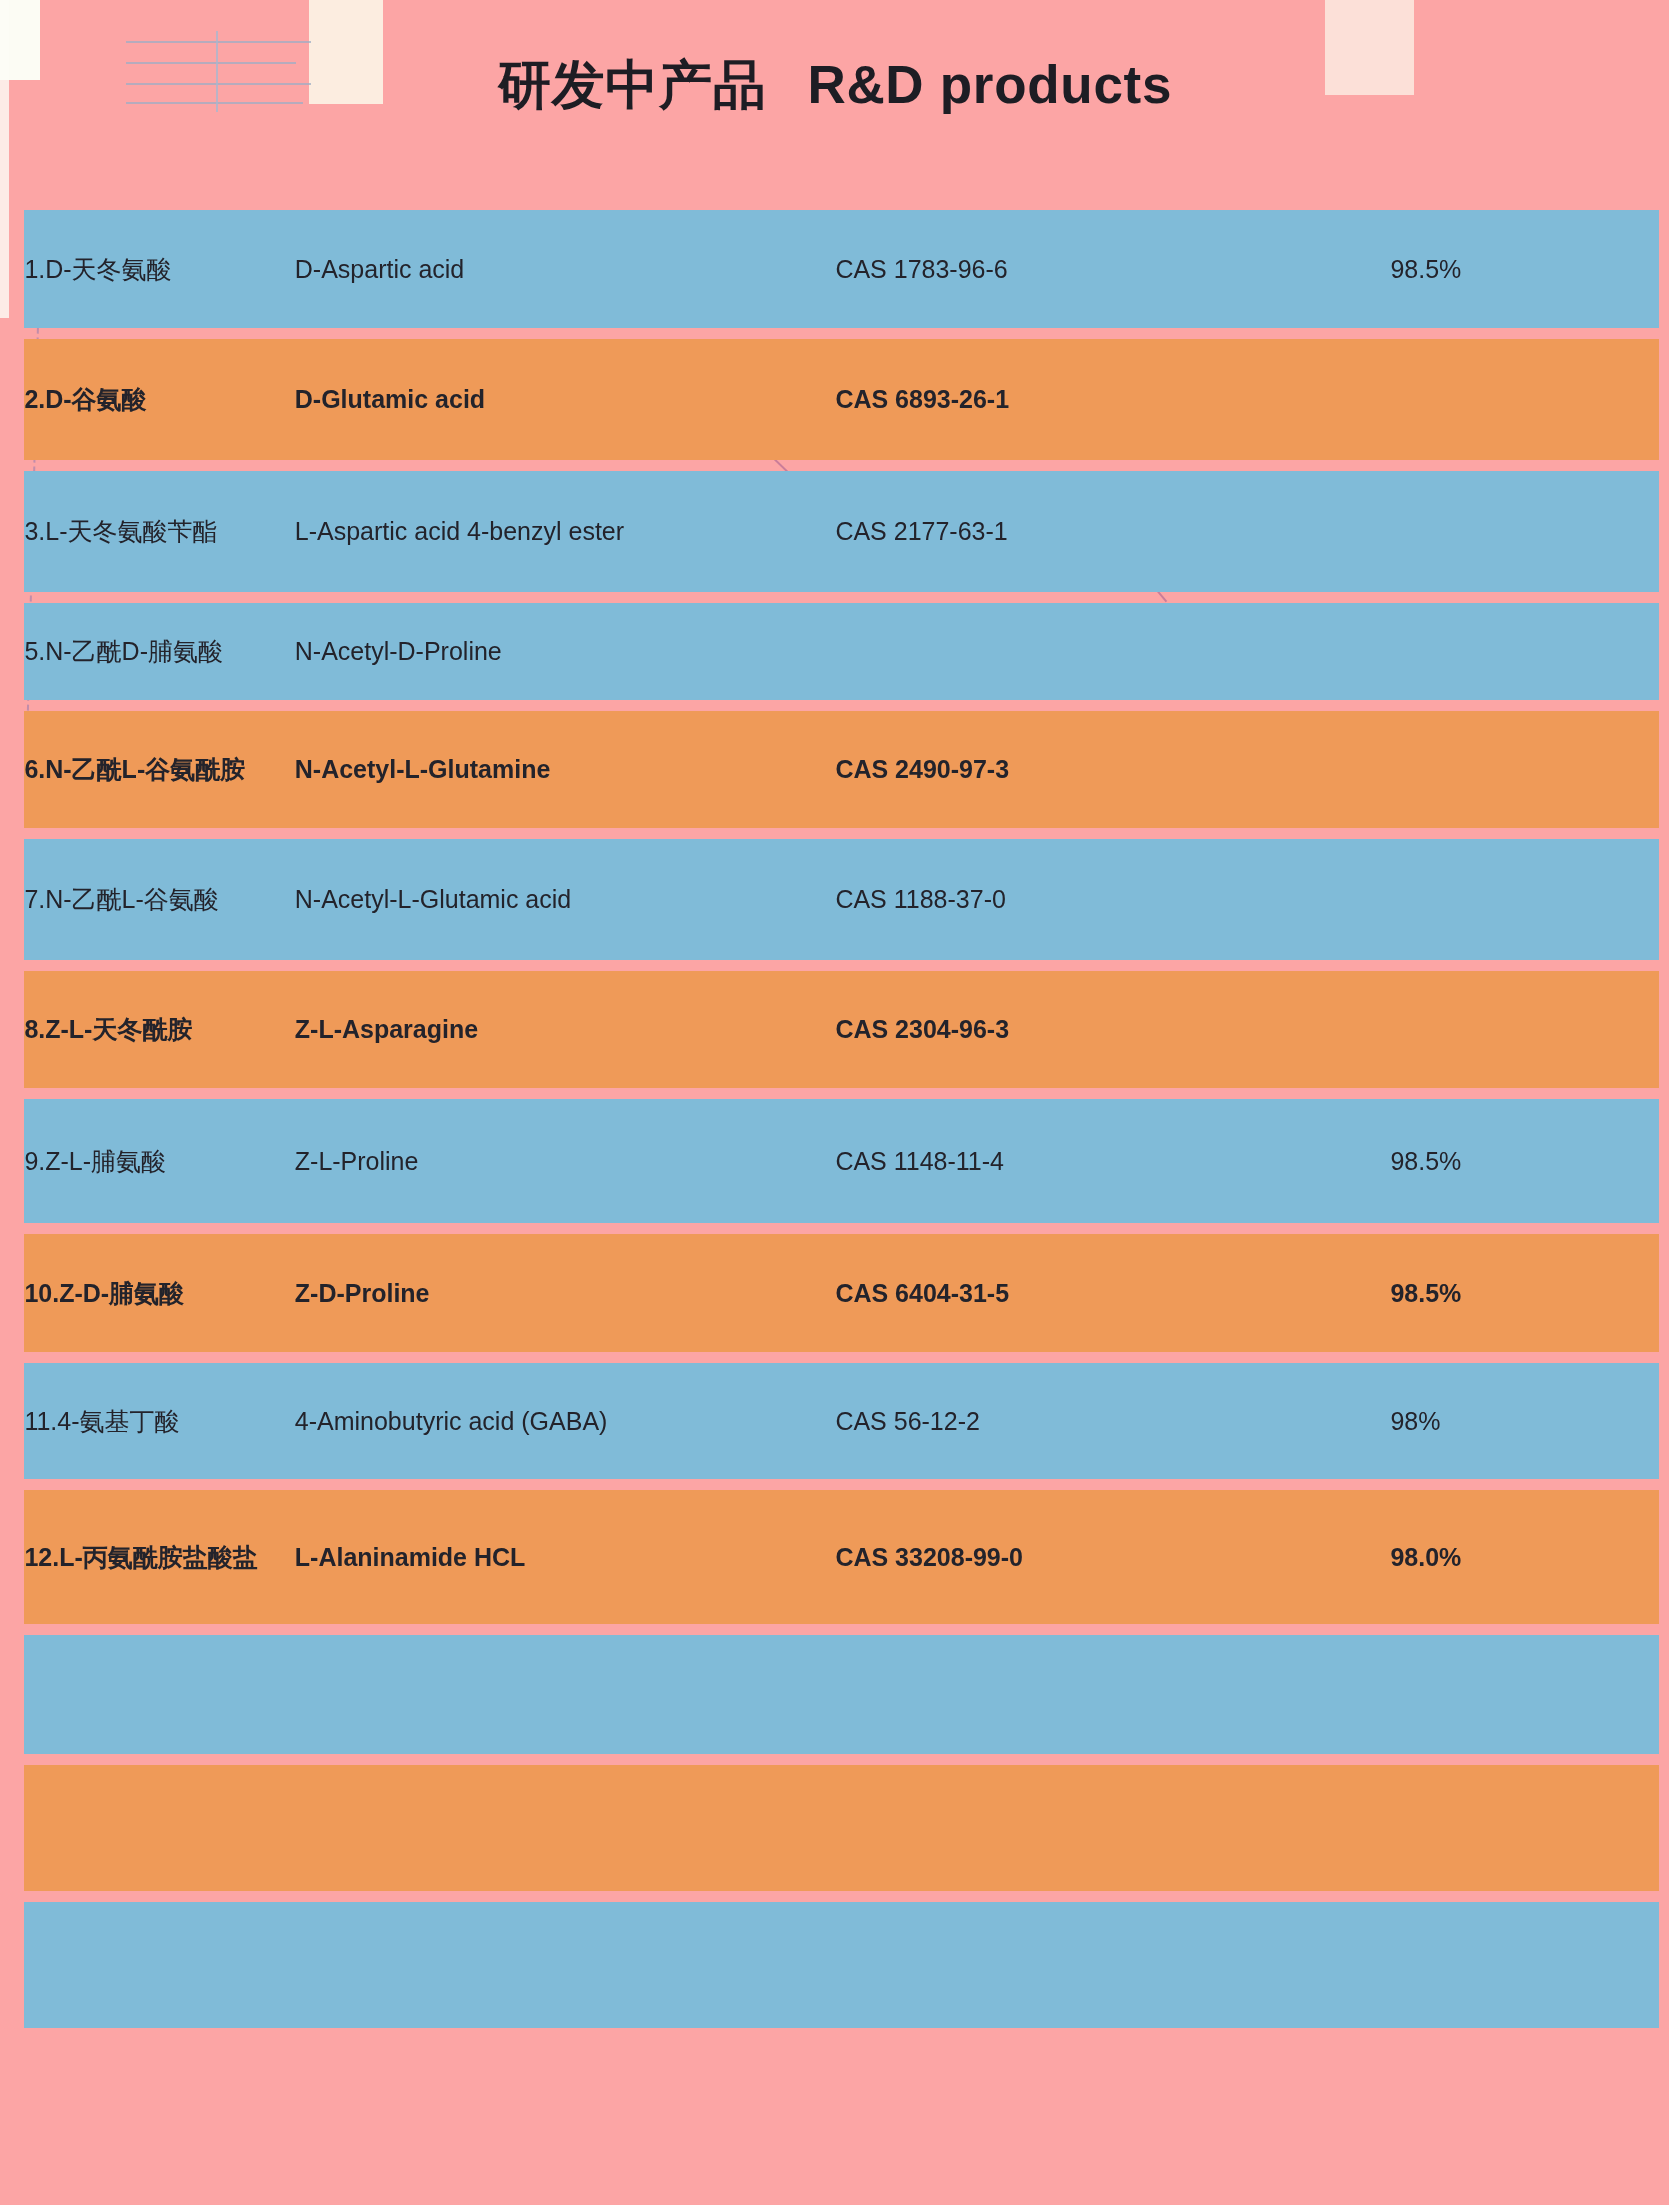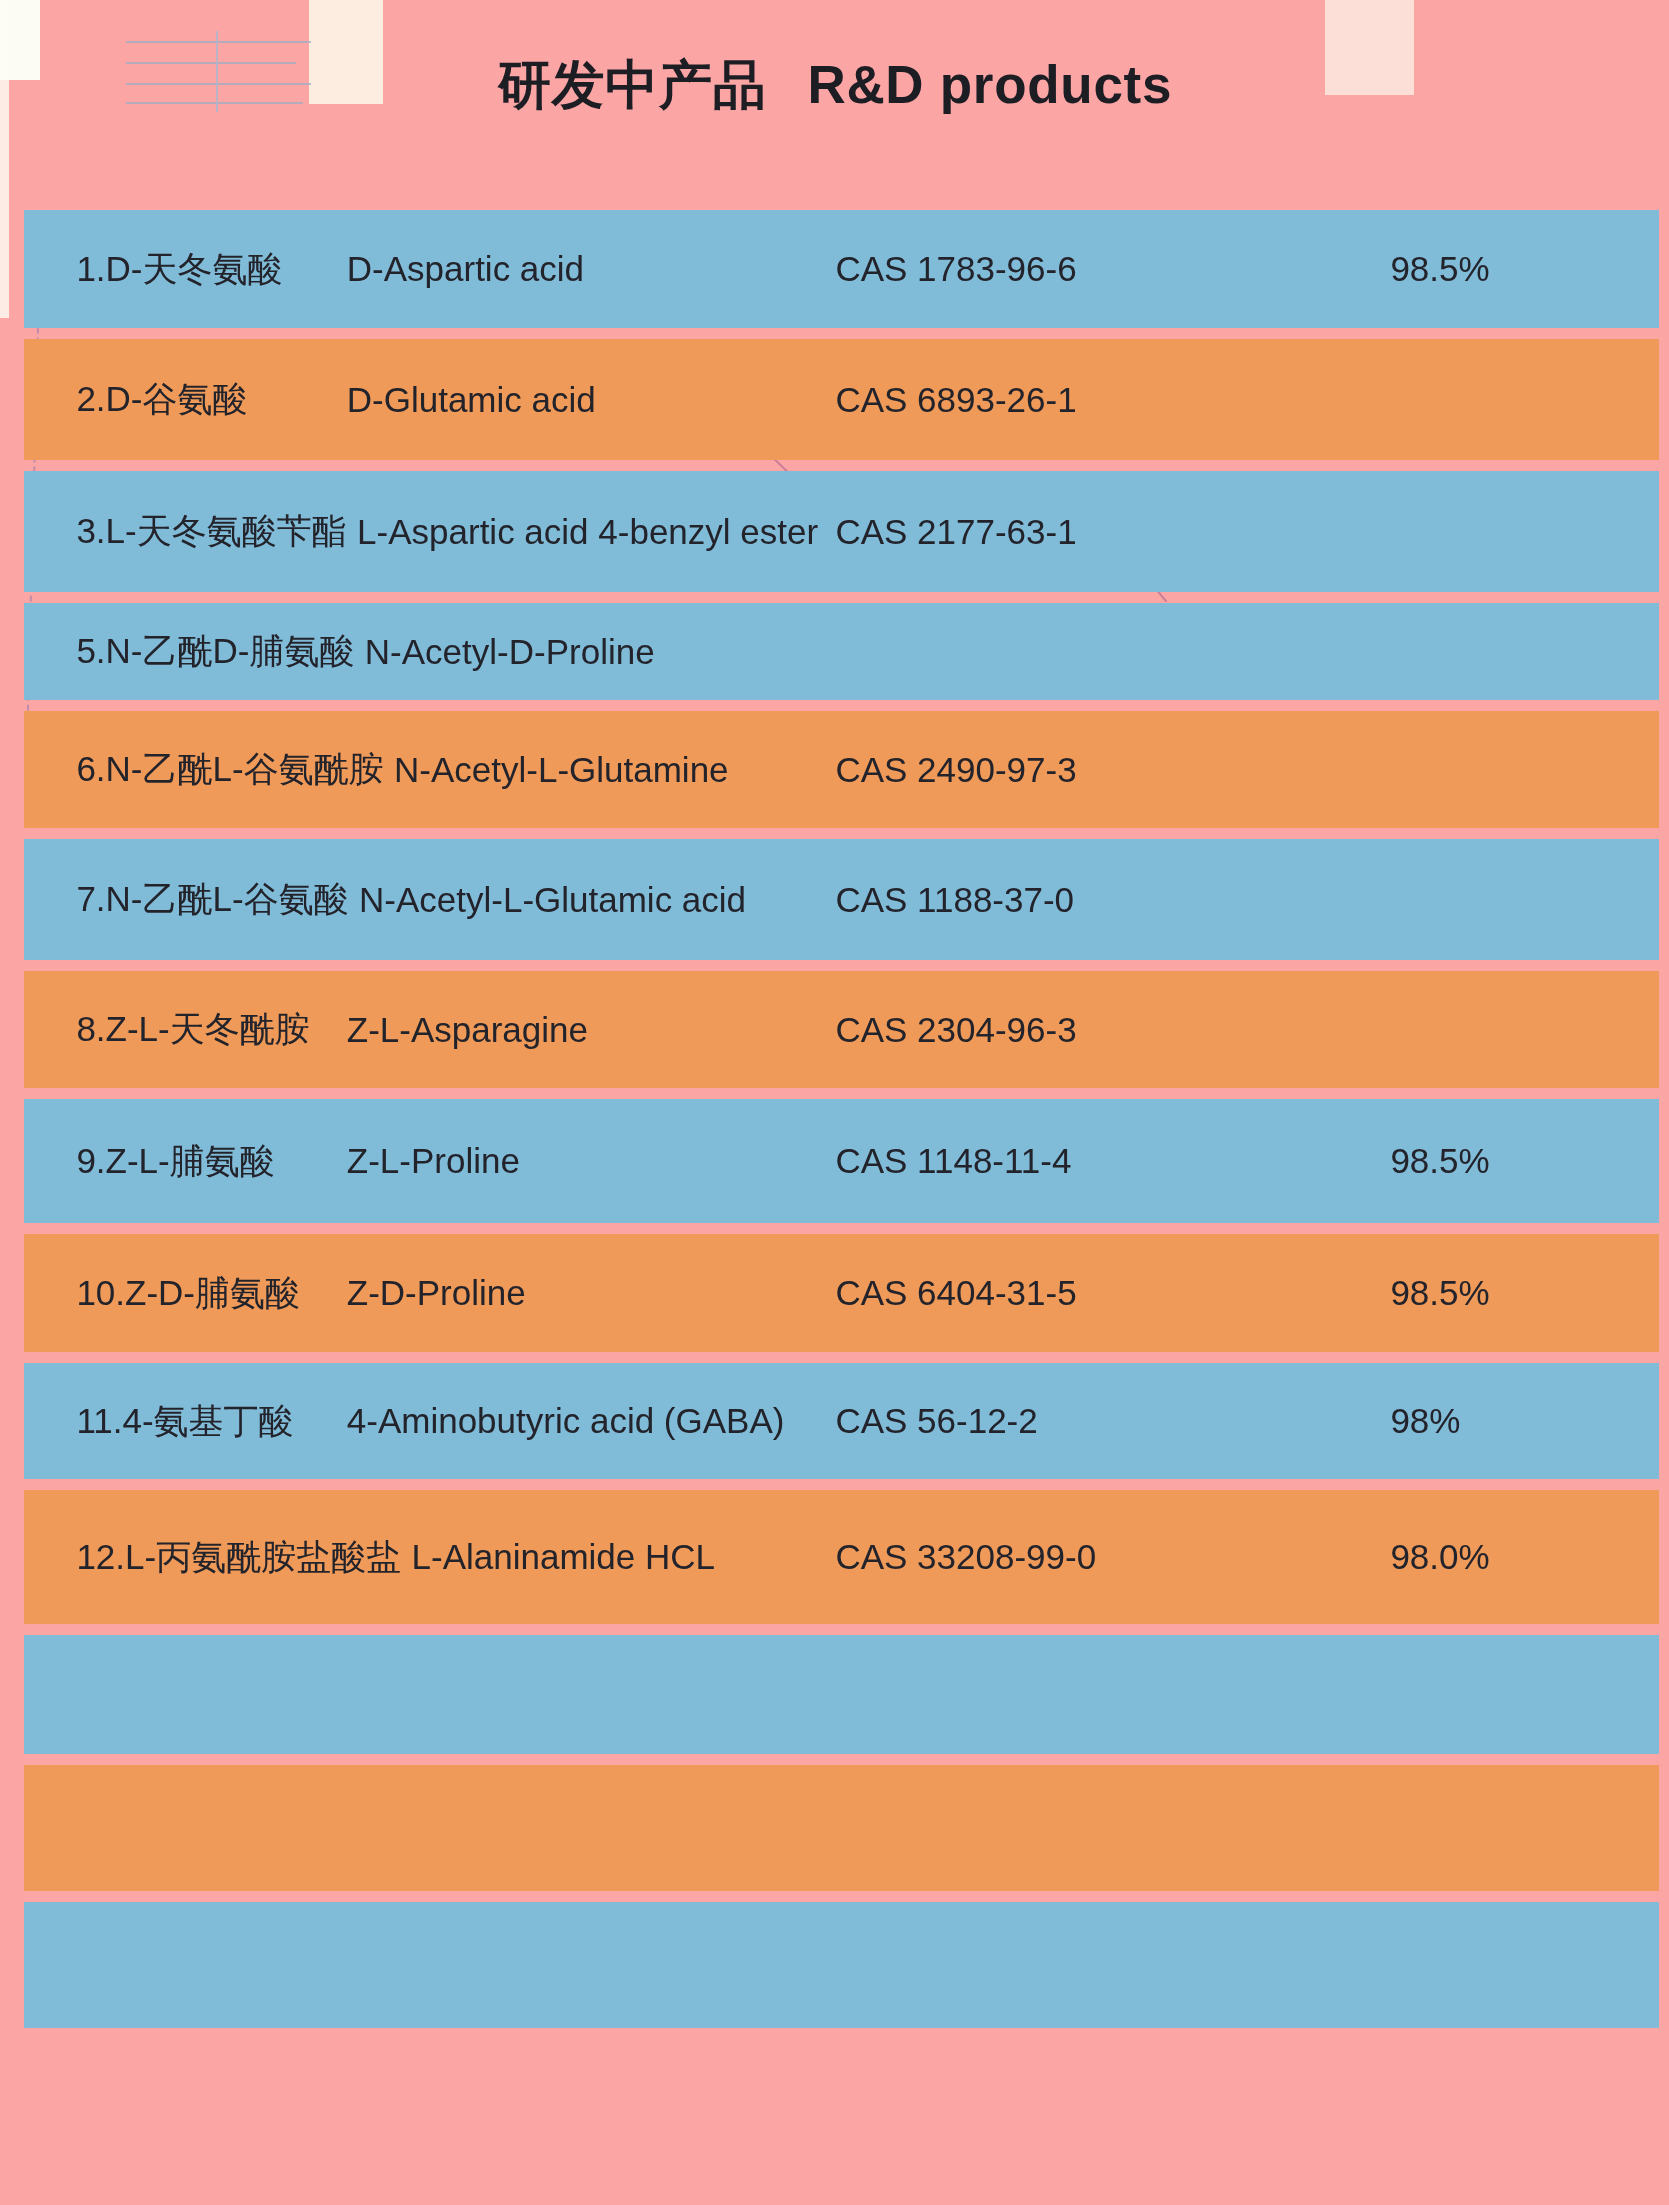--- a/index.html
+++ b/index.html
@@ -33,27 +33,26 @@
     left:24.4px;
     width:1635px;
     display:flex;
     flex-direction:column;
     gap:11px;
   }
   .row{
     position:relative;
     display:flex;
     align-items:center;
-    padding-left:52px;
     box-sizing:border-box;
     width:100%;
-    font-size:35px;
+    font-size:25px;
   }
   .row.blue{background:#80bbd8;}
-  .row.orange{background:#ef9a58;}
+  .row.orange{background:#ef9a58;font-weight:bold;}
   .cn{min-width:260px;margin-right:10.4px;white-space:nowrap;}
   .en{white-space:nowrap;}
   .cas{position:absolute;left:811px;white-space:nowrap;}
   .purity{position:absolute;left:1366px;white-space:nowrap;}
   
   .artifact{position:absolute;pointer-events:none;}
   .corner-white{left:0;top:0;width:40px;height:80px;background:#fcfcf4;}
   .corner-white2{left:309px;top:0;width:74px;height:104px;background:#fbf9ea;opacity:.85;}
   .topright-white{left:1325px;top:0;width:89px;height:95px;background:#fcfaee;opacity:.7;}
   .left-sliver{left:0;top:0;width:9px;height:318px;background:#fdfdf6;opacity:.8;}

